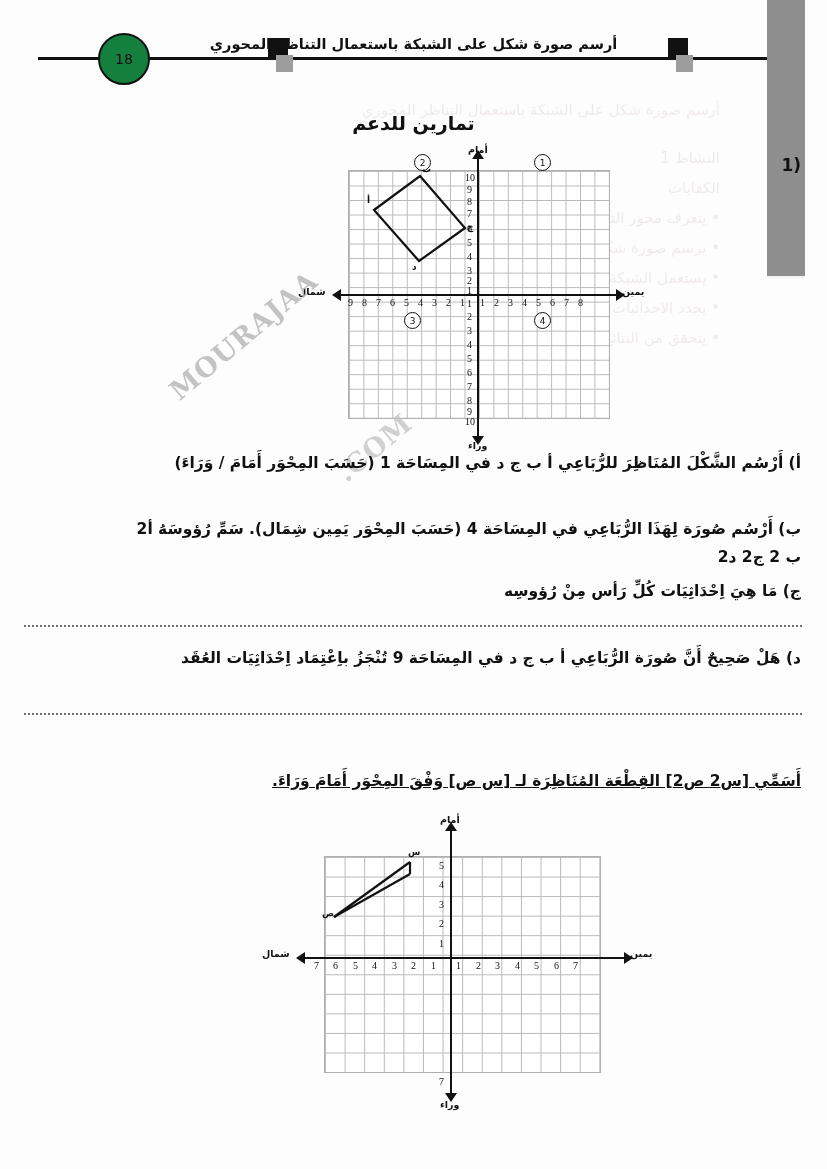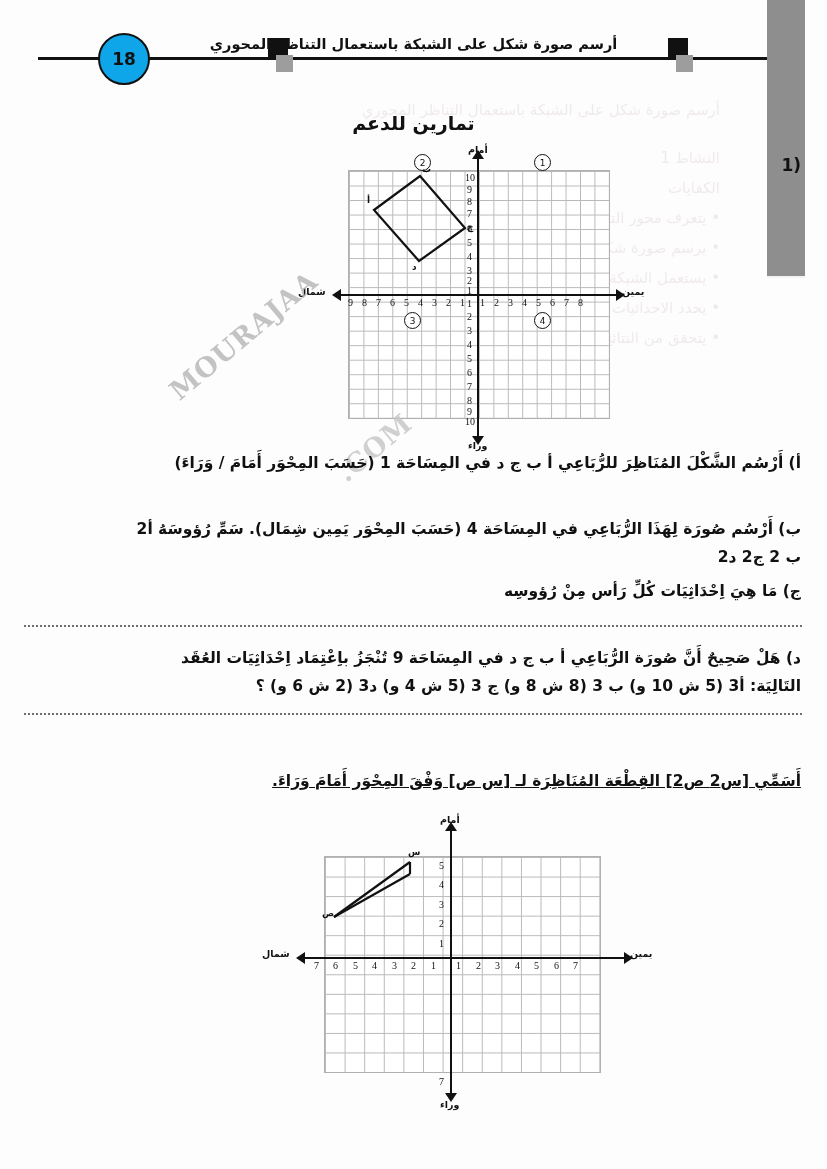--- a/index.html
+++ b/index.html
@@ -49,26 +49,26 @@
     left: 38px; top: 57px;
     width: 745px; height: 3px;
     background: #111;
   }
   .page-num-circle {
     position: absolute;
     left: 98px; top: 33px;
     width: 48px; height: 48px;
     border-radius: 50%;
     border: 2px solid #111;
-    background: #0ea5e9;
+    background: #15803d;
     display: flex;
     align-items: center;
     justify-content: center;
-    font-size: 17px;
-    font-weight: bold;
+    font-size: 14px;
+    font-weight: normal;
     color: #111;
   }
   .header-title {
     position: absolute;
     left: 0; top: 36px;
     width: 827px;
     text-align: center;
     direction: rtl;
     font-size: 14.5px;
     font-weight: bold;
@@ -327,21 +327,20 @@
   <div class="para" style="right:26px; top:450px; width:775px;">أ) أَرْسُم الشَّكْلَ المُنَاظِرَ للرُّبَاعِي أ ب ج د في المِسَاحَة 1 (حَسَبَ المِحْوَر أَمَامَ / وَرَاءَ)</div>
 
   <div class="para" style="right:26px; top:516px; width:775px;">ب) أَرْسُم صُورَة لِهَذَا الرُّبَاعِي في المِسَاحَة 4 (حَسَبَ المِحْوَر يَمِين شِمَال). سَمِّ رُؤوسَهُ أ2</div>
   <div class="para" style="right:26px; top:544px; width:775px;">ب 2 ج2 د2</div>
 
   <div class="para" style="right:26px; top:578px; width:775px;">ج) مَا هِيَ اِحْدَاثِيَات كُلِّ رَأس مِنْ رُؤوسِه</div>
 
   <div class="dotted" style="left:24px; top:625px; width:778px;"></div>
 
   <div class="para" style="right:26px; top:645px; width:775px;">د) هَلْ صَحِيحٌ أَنَّ صُورَة الرُّبَاعِي أ ب ج د في المِسَاحَة 9 تُنْجَزُ باِعْتِمَاد اِحْدَاثِيَات العُقَد</div>
-  <div class="para" style="right:26px; top:673px; width:775px;">التَالِيَة: أ3 (5 ش 10 و)    ب 3 (8 ش 8 و)   ج 3 (5 ش 4 و)   د3 (2 ش 6 و) ؟</div>
 
   <div class="dotted" style="left:24px; top:713px; width:778px;"></div>
 
   <div class="para" style="right:26px; top:768px; width:775px;text-decoration:underline;">أَسَمِّي [س2 ص2] القِطْعَة المُنَاظِرَة لـ [س ص] وَفْقَ المِحْوَر أَمَامَ وَرَاءَ.</div>
 
   <div class="fig2">
 
     <div class="grid-box" id="grid2"></div>
 
     <div class="axis-v" style="left:188px; top:10px; width:2px; height:265px;"></div>

